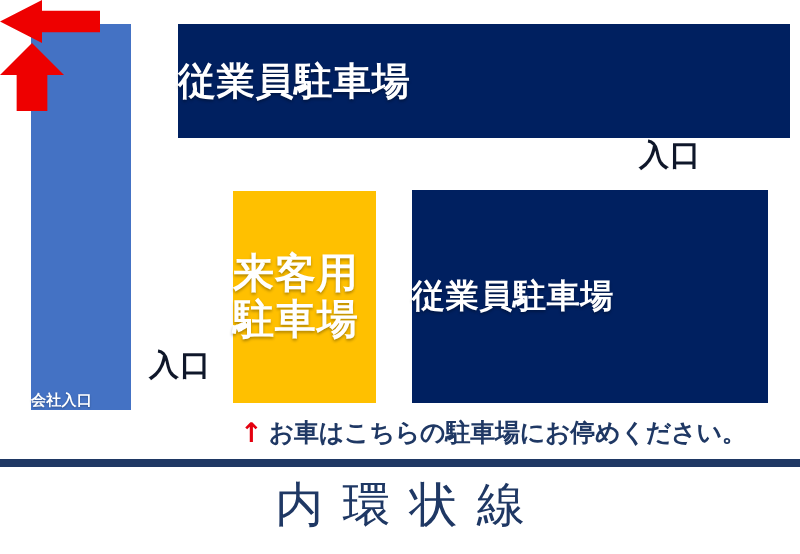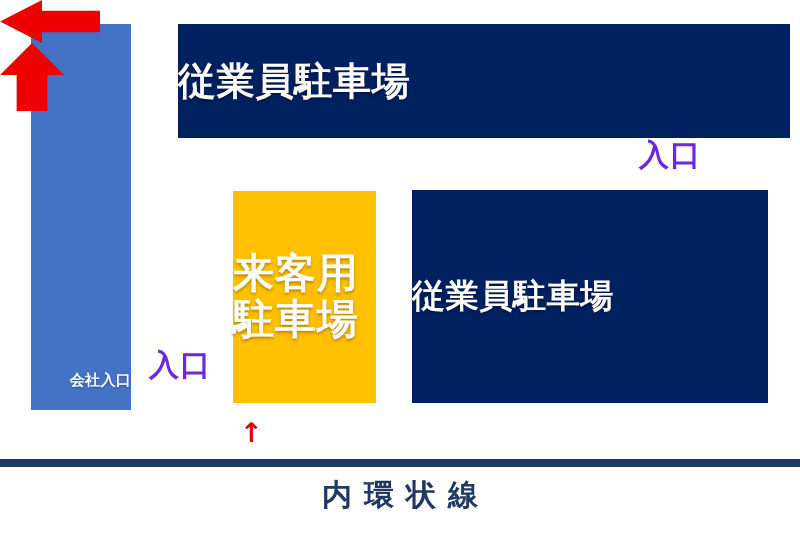--- a/index.html
+++ b/index.html
@@ -66,35 +66,35 @@
 
   
   #company-entrance-strip {
     left: 31px;
     top: 24px;
     width: 100px;
     height: 386px;
     background: #4472C4;
     display: flex;
     align-items: flex-end;
-    justify-content: flex-end;
-    padding-bottom: 20px;
+    justify-content: flex-start;
+    padding-bottom: 0;
   }
   #company-entrance-strip .strip-label {
     color: #ffffff;
     font-size: 15px;
     font-weight: 700;
     letter-spacing: 0.02em;
     text-shadow: 0 1px 2px rgba(0,0,0,0.30);
   }
 
   
   .entrance-text {
     position: absolute;
-    color: #6d28d9;
+    color: #0f172a;
     font-weight: 700;
     letter-spacing: 0.04em;
     line-height: 1;
     white-space: nowrap;
   }
   #entrance-label-right {
     left: 639px;
     top: 140px;
     font-size: 30px;
   }
@@ -155,22 +155,22 @@
     height: 8px;
     background: #1F3864;
   }
   #road-name {
     position: absolute;
     left: 0;
     top: 478px;
     width: 800px;
     text-align: center;
     color: #1F3864;
-    font-size: 30px;
-    font-weight: 700;
+    font-size: 48px;
+    font-weight: 400;
     letter-spacing: 0.40em;
     text-indent: 0.40em;
     line-height: 1.1;
   }
 </style>
 </head>
 <body>
 
 <div id="map-canvas">
 
@@ -192,18 +192,19 @@
   </div>
 
   <div class="entrance-text" id="entrance-label-right">入口</div>
   <div id="entrance-arrow-left"></div>
 
   <div class="entrance-text" id="entrance-label-bottom">入口</div>
   <div id="entrance-arrow-up"></div>
 
   <div id="parking-instruction">
     <span id="instruction-arrow-icon">↑</span>
+    <span id="instruction-text">お車はこちらの駐車場にお停めください。</span>
   </div>
 
   <div id="road-line"></div>
   <div id="road-name">内環状線</div>
 
 </div>
 
 </body></html>

